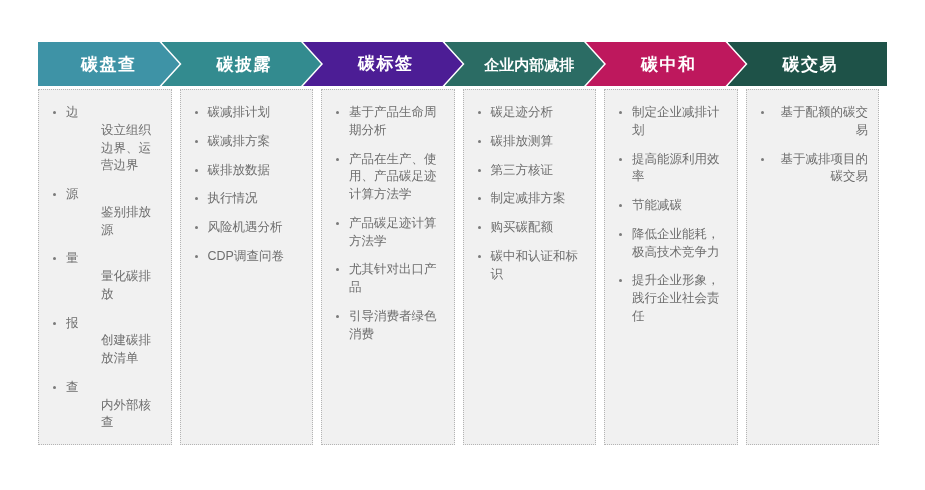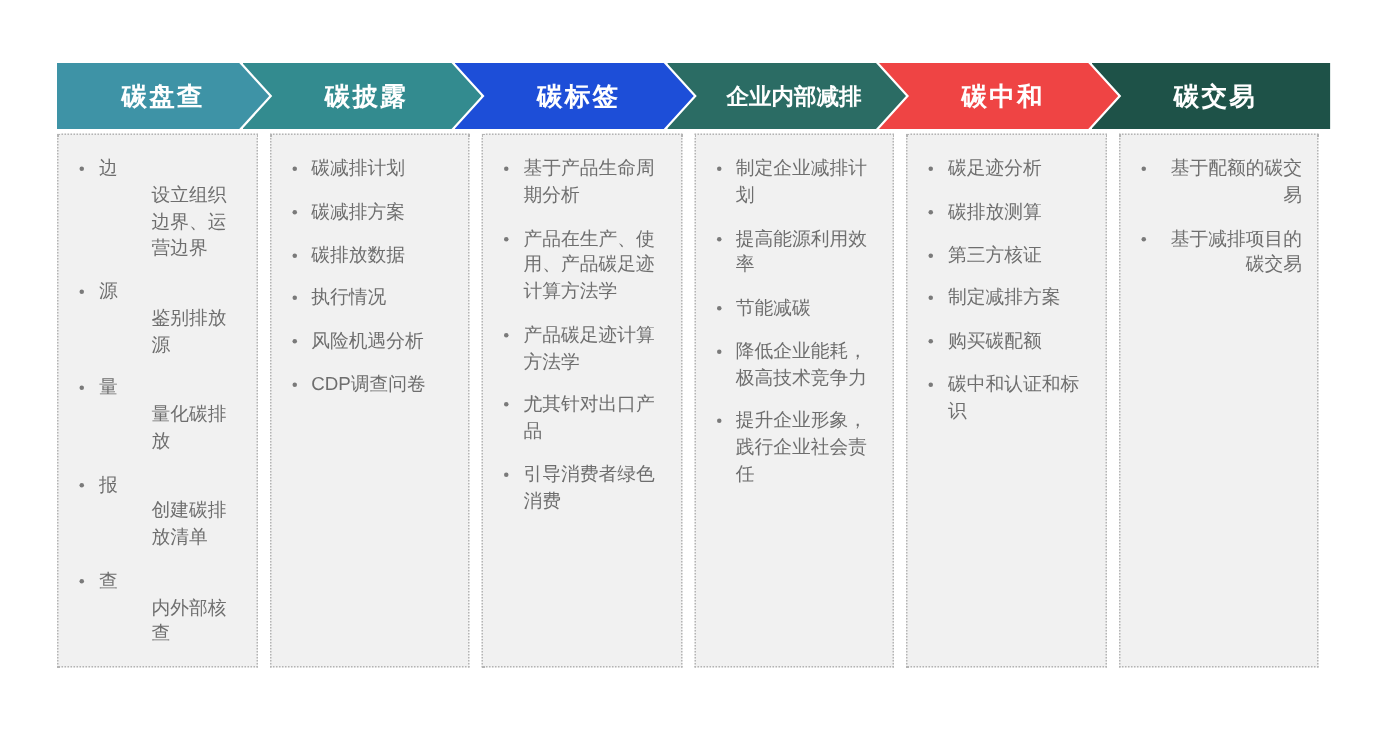--- a/index.html
+++ b/index.html
@@ -120,27 +120,27 @@
 
 <div id="board">
 
   <div id="header-strip">
       <div class="stage-header first" style="width: 141.5px; background: rgb(62, 147, 166); clip-path: polygon(0px 0px, 0px 100%, calc(100% - 20px) 100%, 100% 50%, calc(100% - 20px) 0px);">
         <span class="hdr-label">碳盘查</span>
       </div>
       <div class="stage-header" style="width: 159.5px; background: rgb(51, 139, 143); clip-path: polygon(0px 0px, 20px 50%, 0px 100%, calc(100% - 20px) 100%, 100% 50%, calc(100% - 20px) 0px); margin-left: -18px;">
         <span class="hdr-label">碳披露</span>
       </div>
-      <div class="stage-header" style="width: 159.5px; background: #1d4ed8; clip-path: polygon(0px 0px, 20px 50%, 0px 100%, calc(100% - 20px) 100%, 100% 50%, calc(100% - 20px) 0px); margin-left: -18px;">
+      <div class="stage-header" style="width: 159.5px; background: #4c1d95; clip-path: polygon(0px 0px, 20px 50%, 0px 100%, calc(100% - 20px) 100%, 100% 50%, calc(100% - 20px) 0px); margin-left: -18px; font-family: Liberation Mono, monospace;">
         <span class="hdr-label">碳标签</span>
       </div>
       <div class="stage-header narrow-label" style="width: 159.5px; background: rgb(43, 108, 100); clip-path: polygon(0px 0px, 20px 50%, 0px 100%, calc(100% - 20px) 100%, 100% 50%, calc(100% - 20px) 0px); margin-left: -18px;">
         <span class="hdr-label">企业内部减排</span>
       </div>
-      <div class="stage-header" style="width: 159.5px; background: #ef4444; clip-path: polygon(0px 0px, 20px 50%, 0px 100%, calc(100% - 20px) 100%, 100% 50%, calc(100% - 20px) 0px); margin-left: -18px; justify-content: center;">
+      <div class="stage-header" style="width: 159.5px; background: #be185d; clip-path: polygon(0px 0px, 20px 50%, 0px 100%, calc(100% - 20px) 100%, 100% 50%, calc(100% - 20px) 0px); margin-left: -18px; justify-content: center;">
         <span class="hdr-label">碳中和</span>
       </div>
       <div class="stage-header" style="width: 159.5px; background: rgb(30, 82, 72); clip-path: polygon(0px 0px, 20px 50%, 0px 100%, 100% 100%, 100% 100%, 100% 0px); margin-left: -18px;">
         <span class="hdr-label">碳交易</span>
       </div>
     </div>
 
   <div id="body-row">
       <div class="stage-body" style="width: 133.5px; flex: 0 0 133.5px;">
         <ul class="bullets">
@@ -203,58 +203,58 @@
             <span class="bullet-head">尤其针对出口产品</span>
           </li>
           <li>
             <span class="bullet-head">引导消费者绿色消费</span>
           </li>
         </ul>
       </div>
       <div class="stage-body" style="width: 133.5px; flex: 0 0 133.5px;">
         <ul class="bullets">
           <li>
+            <span class="bullet-head">碳足迹分析</span>
+          </li>
+          <li>
+            <span class="bullet-head">碳排放测算</span>
+          </li>
+          <li>
+            <span class="bullet-head">第三方核证</span>
+          </li>
+          <li>
+            <span class="bullet-head">制定减排方案</span>
+          </li>
+          <li>
+            <span class="bullet-head">购买碳配额</span>
+          </li>
+          <li>
+            <span class="bullet-head">碳中和认证和标识</span>
+          </li>
+        </ul>
+      </div>
+      <div class="stage-body" style="width: 133.5px; flex: 0 0 133.5px;">
+        <ul class="bullets">
+          <li>
             <span class="bullet-head">制定企业减排计划</span>
           </li>
           <li>
             <span class="bullet-head">提高能源利用效率</span>
           </li>
           <li>
             <span class="bullet-head">节能减碳</span>
           </li>
           <li>
             <span class="bullet-head">降低企业能耗，极高技术竞争力</span>
           </li>
           <li>
             <span class="bullet-head">提升企业形象，践行企业社会责任</span>
           </li>
         </ul>
       </div>
-      <div class="stage-body" style="width: 133.5px; flex: 0 0 133.5px;">
-        <ul class="bullets">
-          <li>
-            <span class="bullet-head">碳足迹分析</span>
-          </li>
-          <li>
-            <span class="bullet-head">碳排放测算</span>
-          </li>
-          <li>
-            <span class="bullet-head">第三方核证</span>
-          </li>
-          <li>
-            <span class="bullet-head">制定减排方案</span>
-          </li>
-          <li>
-            <span class="bullet-head">购买碳配额</span>
-          </li>
-          <li>
-            <span class="bullet-head">碳中和认证和标识</span>
-          </li>
-        </ul>
-      </div>
       <div class="stage-body" style="width: 133.5px; flex: 0 0 133.5px; text-align: right;">
         <ul class="bullets">
           <li>
             <span class="bullet-head">基于配额的碳交易</span>
           </li>
           <li>
             <span class="bullet-head">基于减排项目的碳交易</span>
           </li>
         </ul>
       </div>

